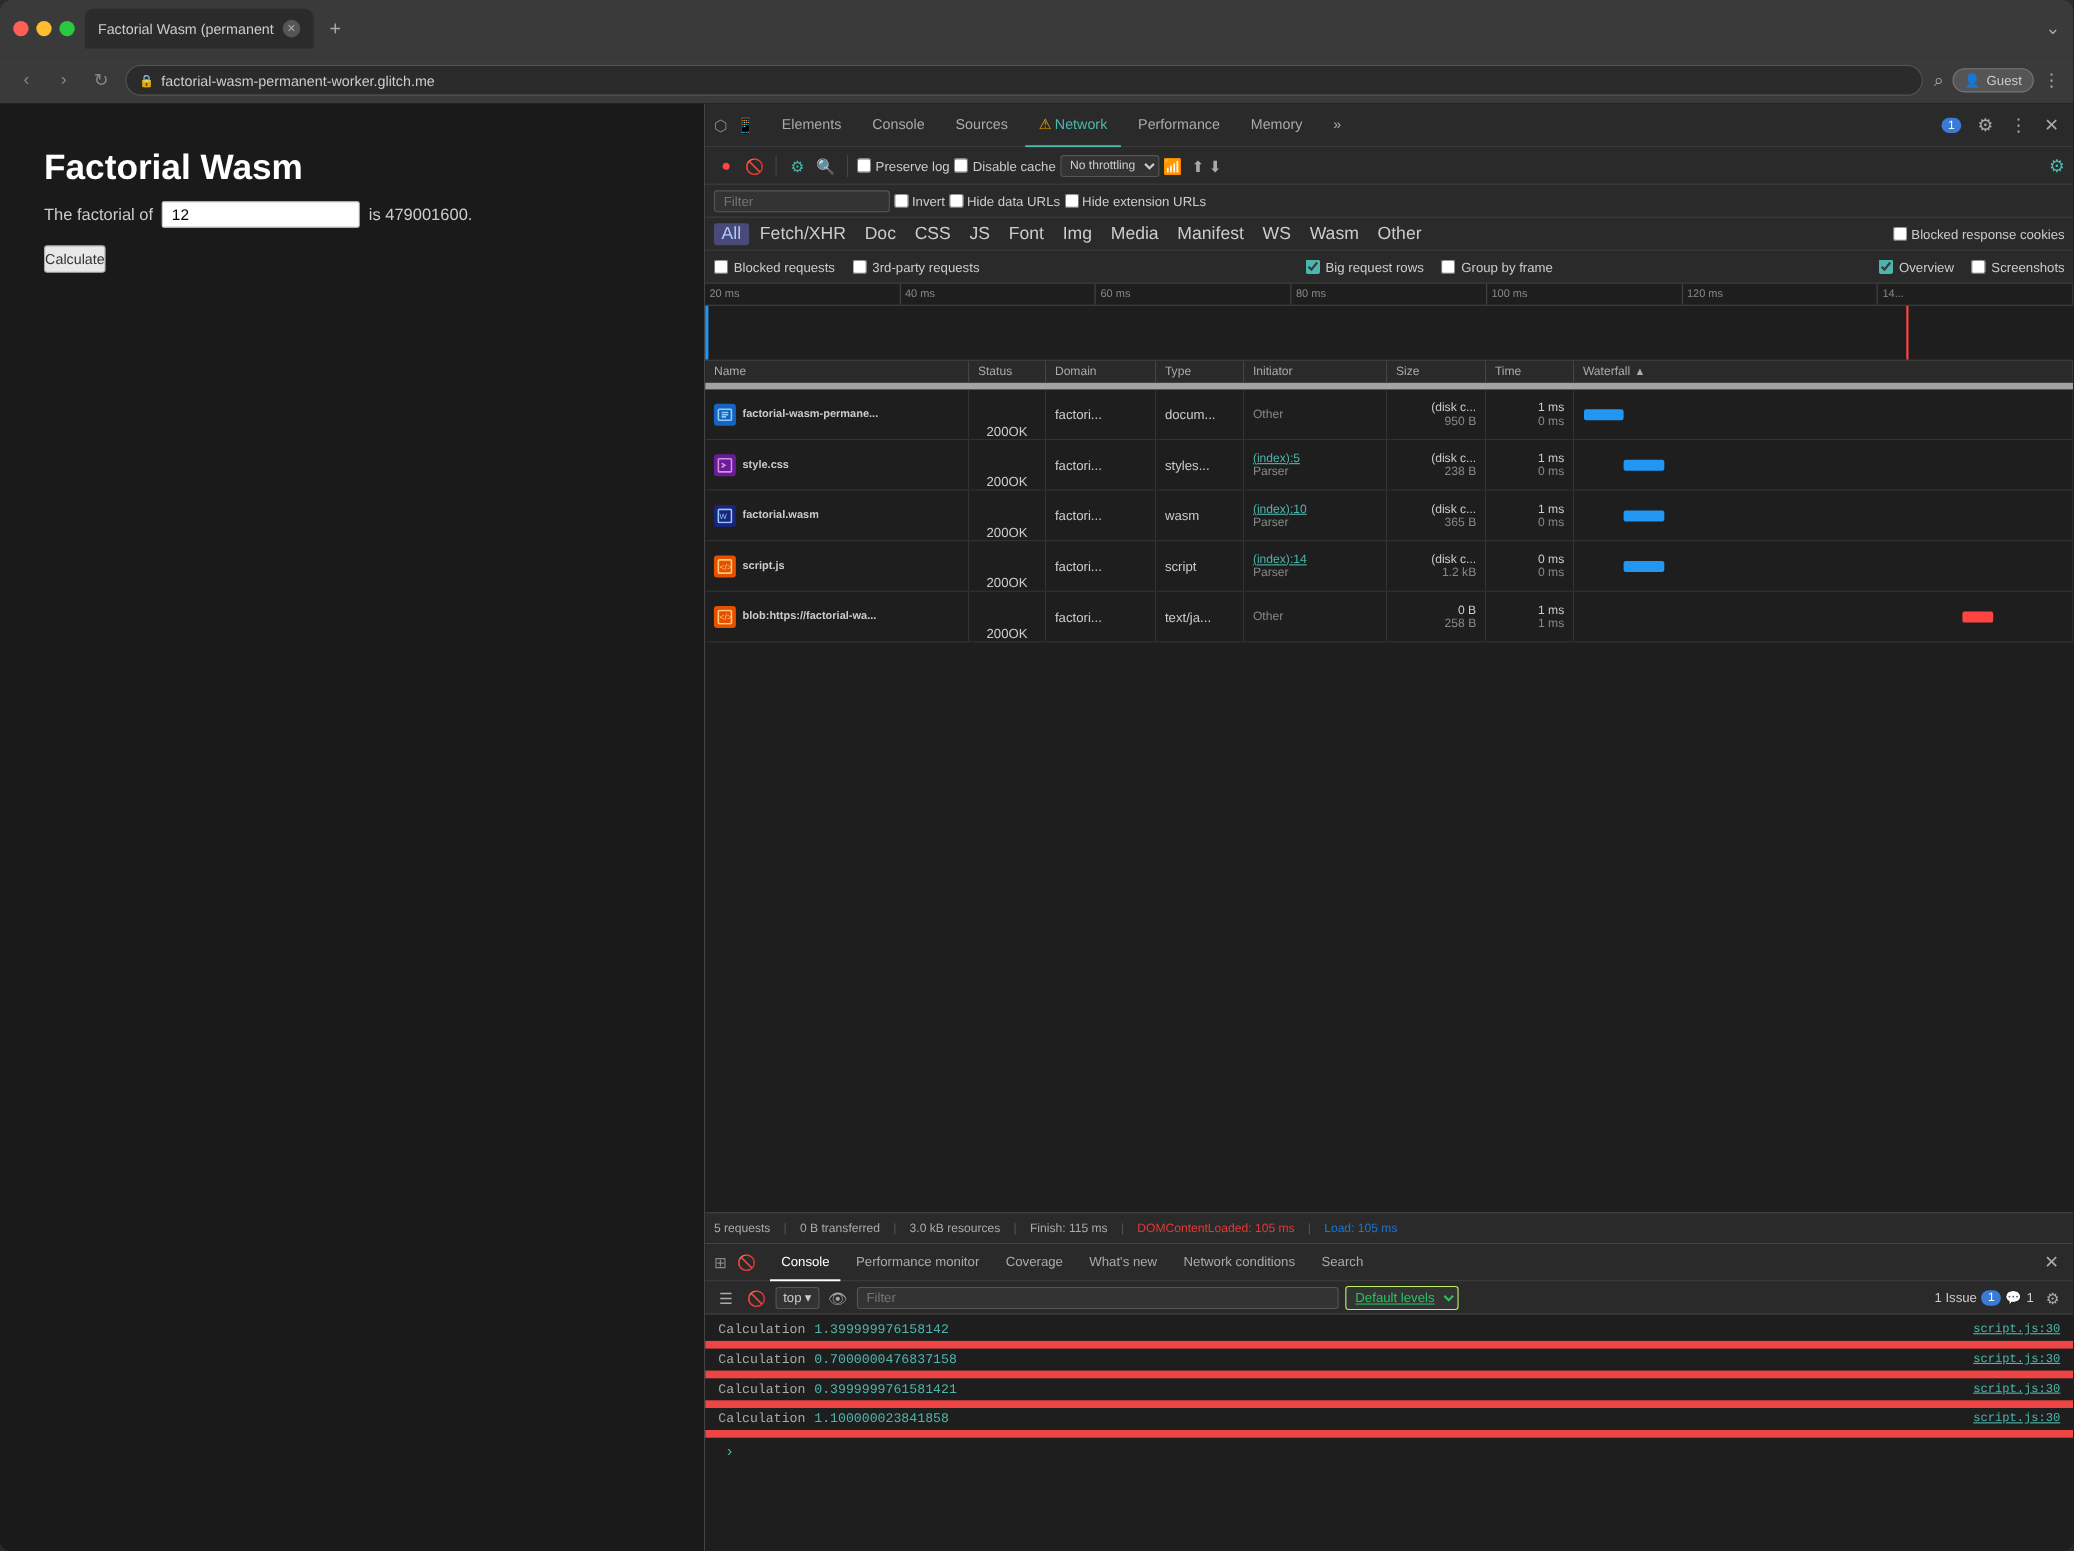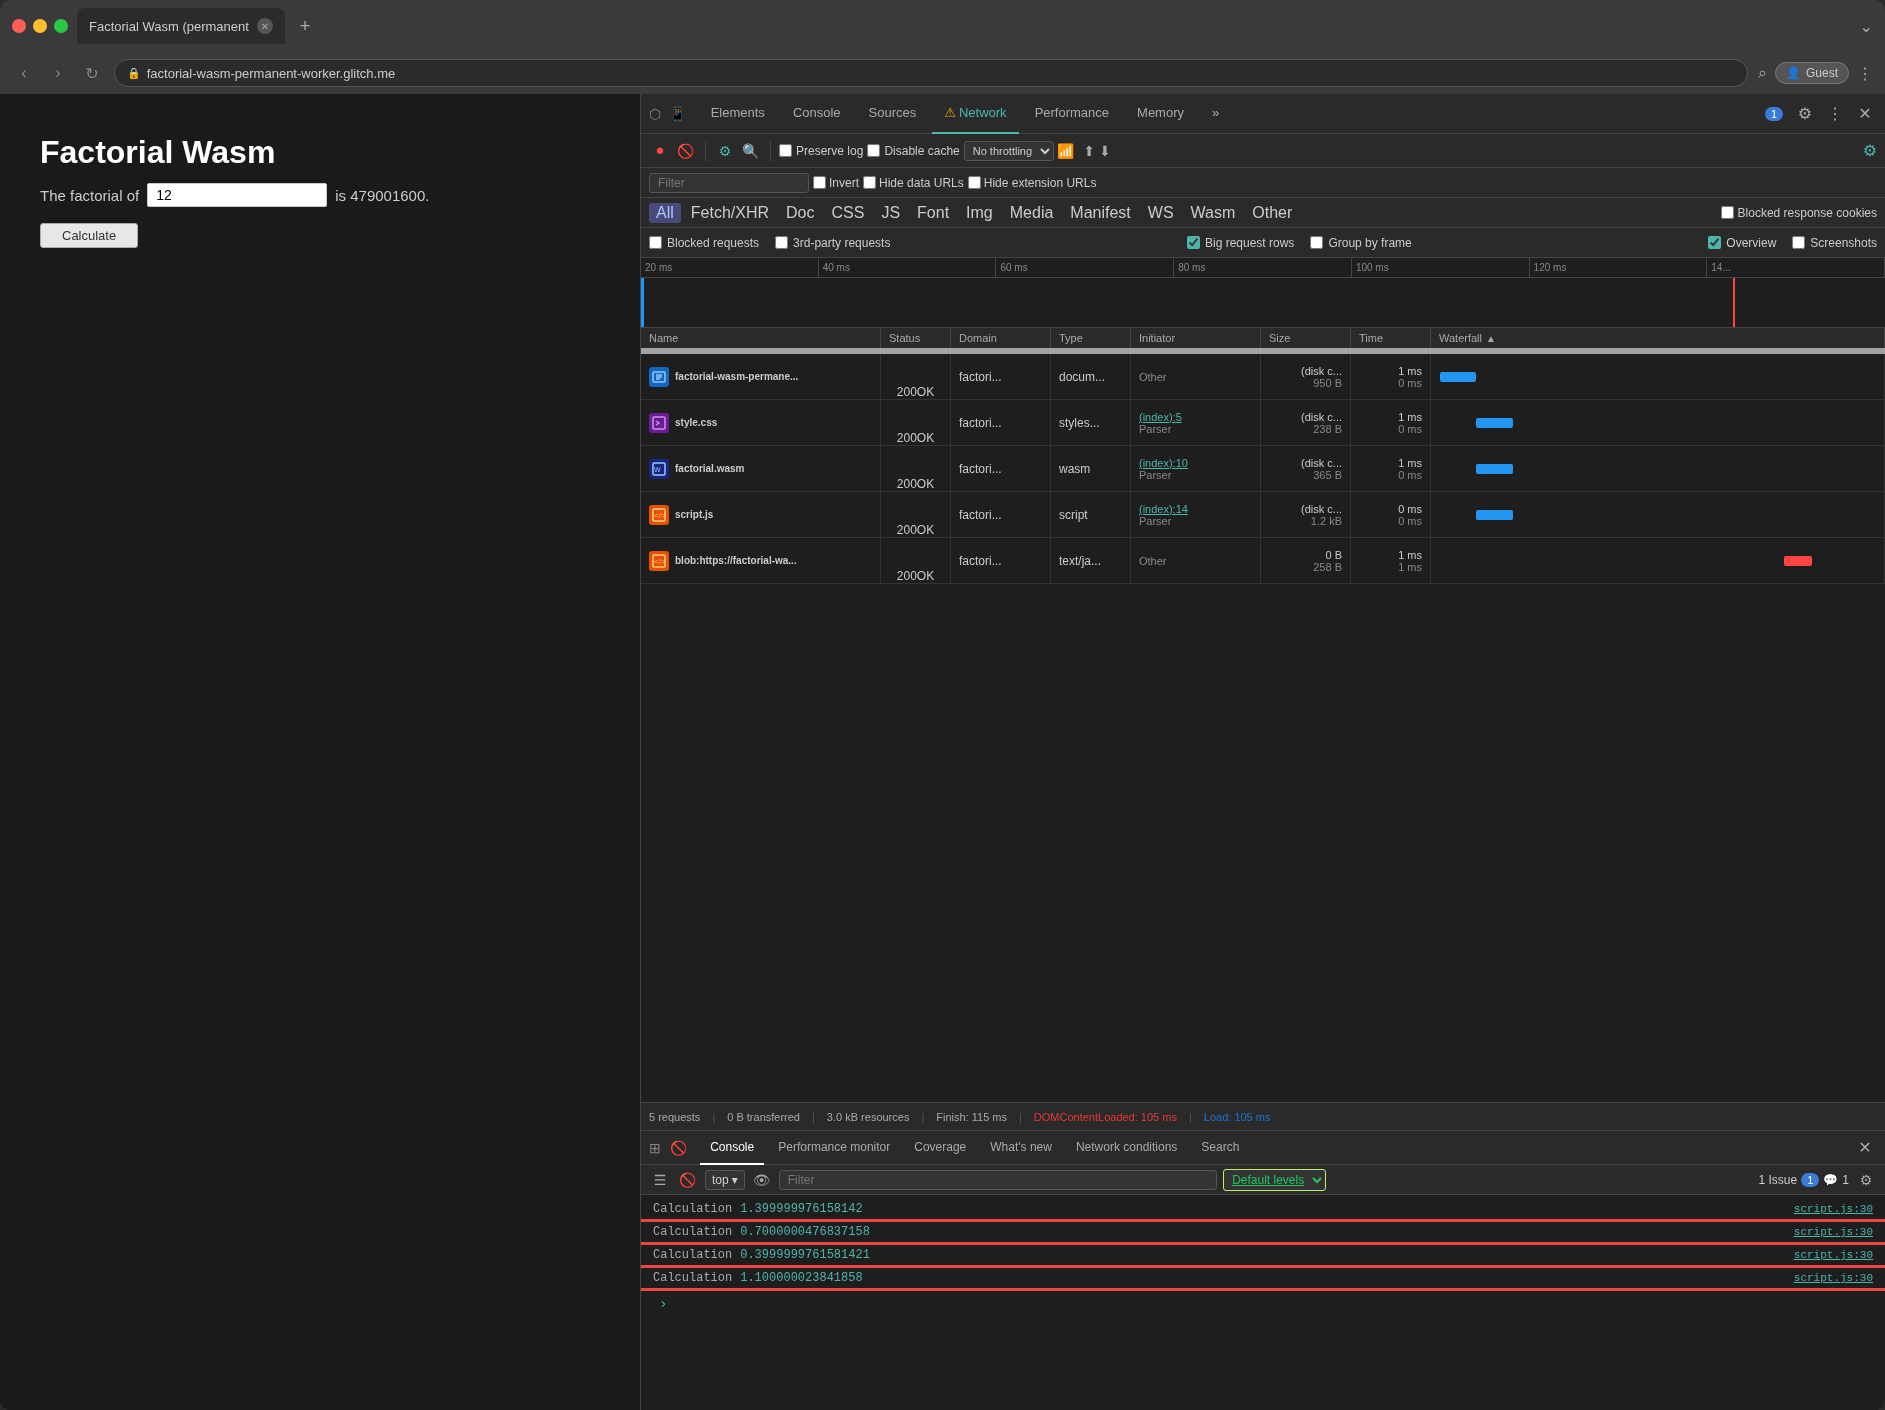--- a/index.html
+++ b/index.html
@@ -200,21 +200,21 @@
       padding: 3px 8px;
       font-size: 14px;
       width: 180px;
       border-radius: 2px;
     }
 
     .calc-btn {
       background: #e8e8e8;
       border: 1px solid #aaa;
       border-radius: 3px;
-      padding: 4px 21px;
+      padding: 4px 0;
       font-size: 13px;
       color: #333;
       cursor: pointer;
     }
 
     
     .devtools {
       flex: 1;
       background: #1e1e1e;
       border-left: 1px solid #444;
@@ -737,21 +737,21 @@
       overflow-y: auto;
       padding: 4px 0;
     }
 
     .console-row {
       display: flex;
       align-items: center;
       padding: 3px 12px;
       font-size: 12px;
       font-family: 'Courier New', monospace;
-      border-bottom: 3px solid #ef4444;
+      border-bottom: 7px solid #ef4444;
       justify-content: space-between;
     }
 
     .console-left {
       display: flex;
       gap: 8px;
     }
 
     .console-label { color: #aaa; }
     .console-value { color: #4db6ac; }

